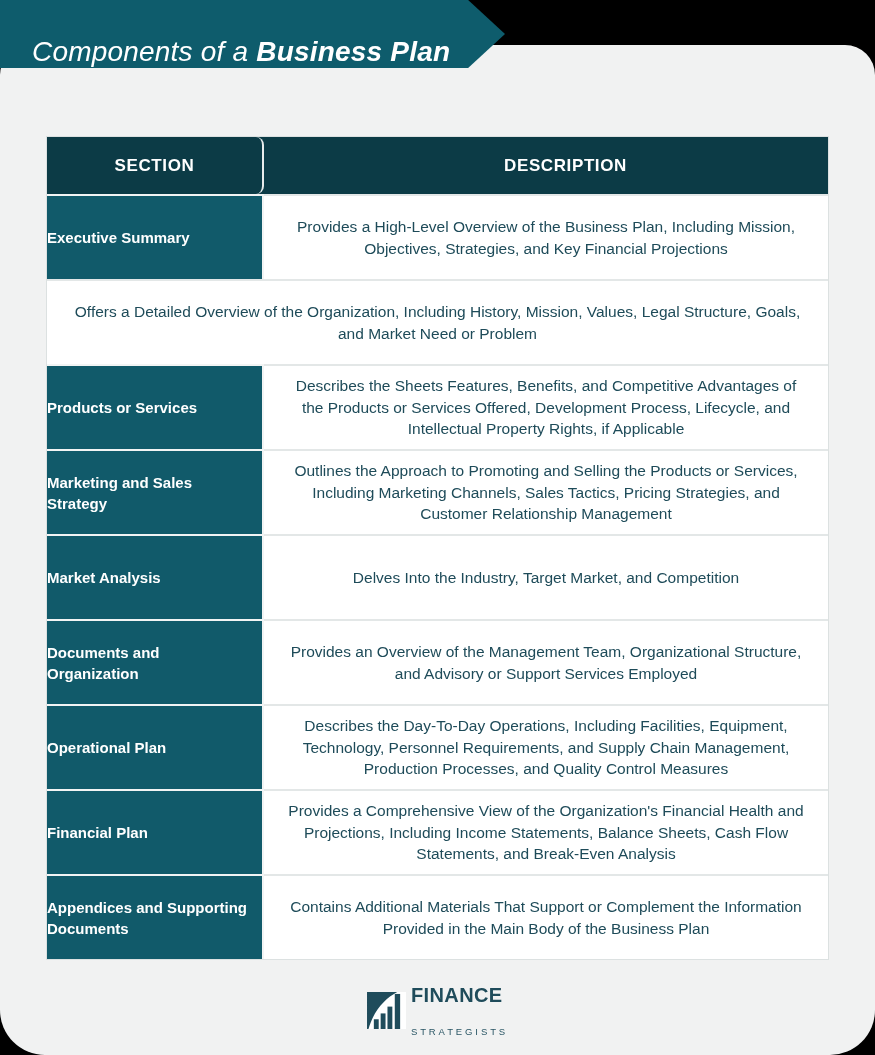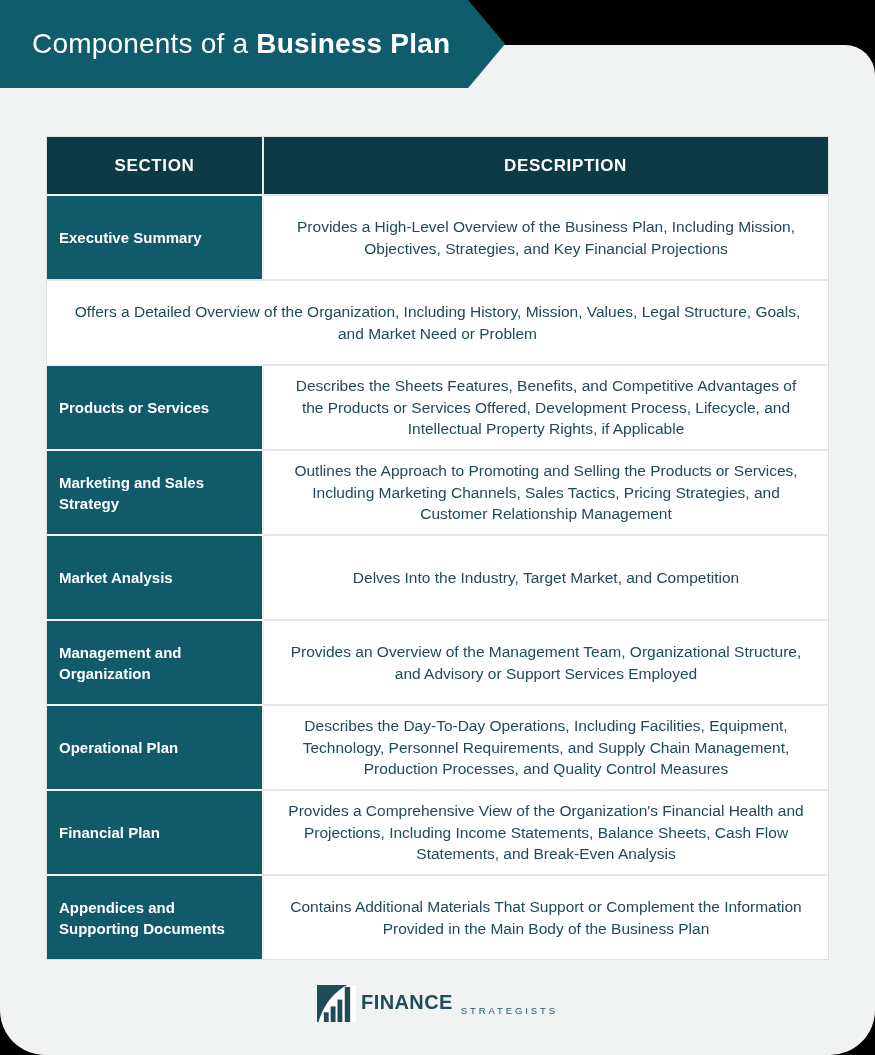--- a/index.html
+++ b/index.html
@@ -23,26 +23,27 @@
     height: 1010px;
     background: #F1F2F2;
     border-radius: 30px 30px 45px 45px;
   }
   
   .banner {
     position: absolute;
     left: 0;
     top: 0;
     width: 505px;
-    height: 88px;
+    height: 68px;
     background: #0E5C6C;
     clip-path: polygon(0 0, 92.7% 0, 100% 50%, 92.7% 100%, 0 100%);
     display: flex;
-    align-items: center;
+    align-items: flex-end;
     z-index: 2;
+    font-style: italic;
   }
   .banner-title {
     color: #FFFFFF;
     font-size: 28px;
     font-weight: 400;
     padding-left: 32px;
     white-space: nowrap;
     letter-spacing: 0.2px;
   }
   .banner-title .bold {
@@ -70,20 +71,21 @@
     justify-content: center;
     color: #FFFFFF;
     font-weight: 700;
     font-size: 17px;
     letter-spacing: 0.6px;
   }
   .th-section {
     width: 217px;
     border-right: 2px solid #E8ECEC;
     box-sizing: border-box;
+    border-radius: 8px;
   }
   .th-desc {
     flex: 1;
     margin-left: 39px;
   }
   .row {
     display: flex;
     height: 85px;
   }
   .cell-section {
@@ -91,21 +93,20 @@
     box-sizing: border-box;
     background: #115A6A;
     border-right: 2px solid #F2F4F4;
     border-top: 2px solid #F2F4F4;
     color: #FFFFFF;
     font-weight: 700;
     font-size: 15px;
     line-height: 21px;
     display: flex;
     align-items: center;
-    padding-left: 12px;
     padding-right: 10px;
   }
   .cell-desc {
     flex: 1;
     box-sizing: border-box;
     background: #FFFFFF;
     border-top: 2px solid #E3E7E7;
     color: #1E4B59;
     font-size: 15.5px;
     line-height: 21.5px;
@@ -130,21 +131,21 @@
     gap: 5px;
     z-index: 1;
   }
   .logo-icon {
     width: 39px;
     height: 37px;
     display: block;
   }
   .logo-text {
     display: flex;
-    flex-direction: row;
+    flex-direction: column;
     line-height: 1;
     gap: 8px;
   }
   .logo-primary {
     color: #1F4C5B;
     font-weight: 700;
     font-size: 20px;
     letter-spacing: 0.4px;
   }
   .logo-secondary {
@@ -185,21 +186,21 @@
   </div>
   <div class="row">
     <div class="cell-section">Marketing and Sales Strategy</div>
     <div class="cell-desc">Outlines the Approach to Promoting and Selling the Products or Services, Including Marketing Channels, Sales Tactics, Pricing Strategies, and Customer Relationship Management</div>
   </div>
   <div class="row">
     <div class="cell-section">Market Analysis</div>
     <div class="cell-desc">Delves Into the Industry, Target Market, and Competition</div>
   </div>
   <div class="row">
-    <div class="cell-section">Management and Organization</div>
+    <div class="cell-section">Documents and Organization</div>
     <div class="cell-desc">Provides an Overview of the Management Team, Organizational Structure, and Advisory or Support Services Employed</div>
   </div>
   <div class="row">
     <div class="cell-section">Operational Plan</div>
     <div class="cell-desc">Describes the Day-To-Day Operations, Including Facilities, Equipment, Technology, Personnel Requirements, and Supply Chain Management, Production Processes, and Quality Control Measures</div>
   </div>
   <div class="row">
     <div class="cell-section">Financial Plan</div>
     <div class="cell-desc">Provides a Comprehensive View of the Organization's Financial Health and Projections, Including Income Statements, Balance Sheets, Cash Flow Statements, and Break-Even Analysis</div>
   </div>

